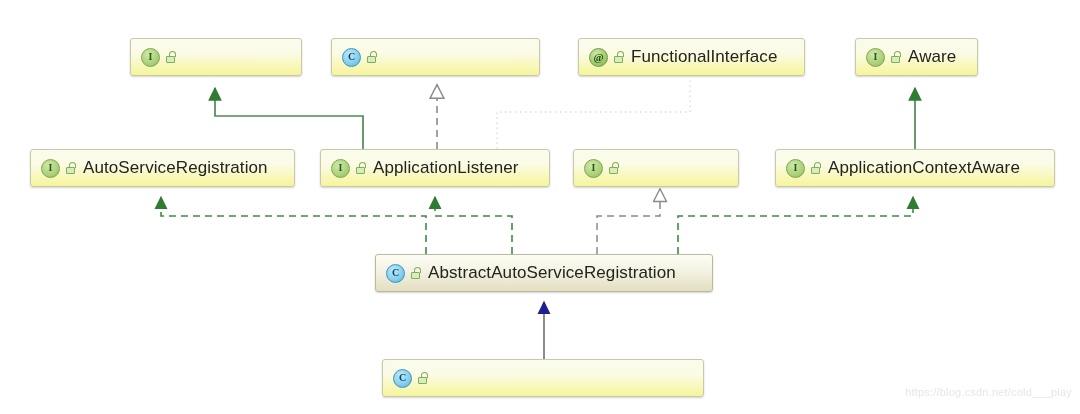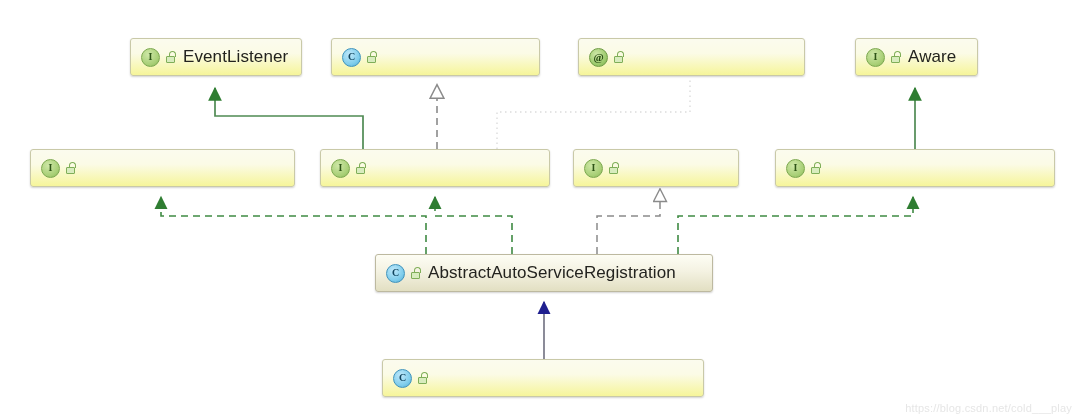--- a/index.html
+++ b/index.html
@@ -109,21 +109,21 @@
     height: 6px;
     box-sizing: border-box;
     border: 1px solid #7fae58;
     border-bottom: none;
     border-radius: 4px 4px 0 0;
     background: transparent;
   }
   #watermark {
     position: absolute;
     right: 8px;
-    bottom: 0;
+    bottom: 16px;
     font-size: 11px;
     color: #e6e6e6;
     letter-spacing: 0.2px;
     user-select: none;
     margin-left: 24px;
   }
 </style>
 </head>
 <body>
 
@@ -160,78 +160,81 @@
 
     <path d="M 544 359 L 544 302" fill="none" stroke="#6f6f7f" stroke-width="1.6" marker-end="url(#arrow-filled-blue)"></path>
   </svg>
 
   <div class="uml-node" id="node-eventListener" style="left: 130px; top: 38px; width: 172px;">
     <span class="badge badge-interface">I</span>
     <span class="lock-icon">
         <span class="lock-shackle"></span>
         <span class="lock-body"></span>
       </span>
-    <span class="node-label">EventListener</span>
   </div>
 
   <div class="uml-node" id="node-applicationEvent" style="left: 331px; top: 38px; width: 209px;">
     <span class="badge badge-class">C</span>
     <span class="lock-icon">
         <span class="lock-shackle"></span>
         <span class="lock-body"></span>
       </span>
   </div>
 
   <div class="uml-node" id="node-functionalInterface" style="left: 578px; top: 38px; width: 227px;">
     <span class="badge badge-annotation">@</span>
     <span class="lock-icon">
         <span class="lock-shackle"></span>
         <span class="lock-body"></span>
       </span>
+    <span class="node-label">FunctionalInterface</span>
   </div>
 
   <div class="uml-node" id="node-aware" style="left: 855px; top: 38px; width: 123px;">
     <span class="badge badge-interface">I</span>
     <span class="lock-icon">
         <span class="lock-shackle"></span>
         <span class="lock-body"></span>
       </span>
     <span class="node-label">Aware</span>
   </div>
 
   <div class="uml-node" id="node-autoServiceReg" style="left: 30px; top: 149px; width: 265px;">
     <span class="badge badge-interface">I</span>
     <span class="lock-icon">
         <span class="lock-shackle"></span>
         <span class="lock-body"></span>
       </span>
+    <span class="node-label">AutoServiceRegistration</span>
   </div>
 
   <div class="uml-node" id="node-applicationListener" style="left: 320px; top: 149px; width: 230px;">
     <span class="badge badge-interface">I</span>
     <span class="lock-icon">
         <span class="lock-shackle"></span>
         <span class="lock-body"></span>
       </span>
+    <span class="node-label">ApplicationListener</span>
   </div>
 
   <div class="uml-node" id="node-registration" style="left: 573px; top: 149px; width: 166px;">
     <span class="badge badge-interface">I</span>
     <span class="lock-icon">
         <span class="lock-shackle"></span>
         <span class="lock-body"></span>
       </span>
   </div>
 
   <div class="uml-node" id="node-applicationCtxAware" style="left: 775px; top: 149px; width: 280px;">
     <span class="badge badge-interface">I</span>
     <span class="lock-icon">
         <span class="lock-shackle"></span>
         <span class="lock-body"></span>
       </span>
+    <span class="node-label">ApplicationContextAware</span>
   </div>
 
   <div class="uml-node selected" id="node-abstractAutoServiceReg" style="left: 375px; top: 254px; width: 338px;">
     <span class="badge badge-class">C</span>
     <span class="lock-icon">
         <span class="lock-shackle"></span>
         <span class="lock-body"></span>
       </span>
     <span class="node-label">AbstractAutoServiceRegistration</span>
   </div>

